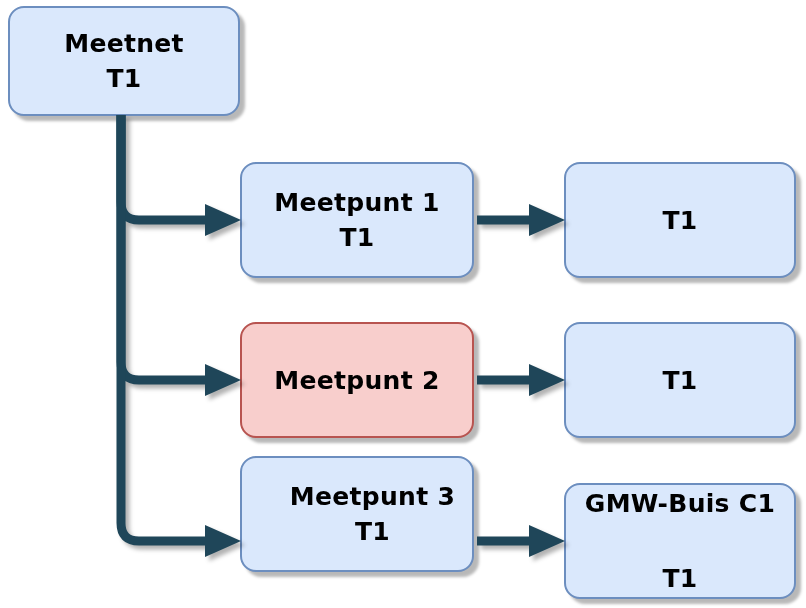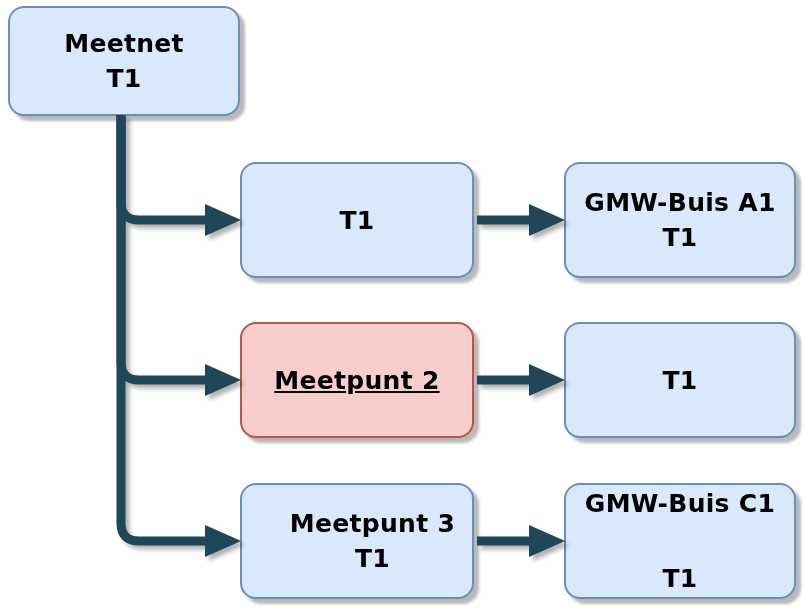--- a/index.html
+++ b/index.html
@@ -32,26 +32,25 @@
     line-height: 35px;
     letter-spacing: 0.3px;
   }
   .node.blue {
     background: var(--node-fill-blue, #DAE8FC);
     border-color: var(--node-border-blue, #6C8EBF);
   }
   .node.red {
     background: var(--node-fill-red, #F8CECC);
     border-color: var(--node-border-red, #B85450);
-    text-decoration: underline;
   }
   .node-meetnet    { left: 8px;   top: 6px;   width: 232px; height: 110px; }
   .node-meetpunt-1 { left: 240px; top: 162px; width: 234px; height: 116px; }
   .node-meetpunt-2 { left: 240px; top: 322px; width: 234px; height: 116px; }
-  .node-meetpunt-3 { left: 240px; top: 483px; width: 234px; height: 116px; padding-left: 31px; }
+  .node-meetpunt-3 { left: 240px; top: 456px; width: 234px; height: 116px; padding-left: 31px; }
   .node-gmw-a1     { left: 564px; top: 162px; width: 232px; height: 116px; }
   .node-gmw-b1     { left: 564px; top: 322px; width: 232px; height: 116px; }
   .node-gmw-c1     { left: 564px; top: 483px; width: 232px; height: 116px; gap: 40px; }
 
   svg.edges {
     position: absolute;
     left: 0;
     top: 0;
     width: 806px;
     height: 608px;
@@ -72,34 +71,34 @@
 <body>
 
 <div class="canvas">
 
   <div class="node node-meetnet blue">
     <span>Meetnet</span>
     <span>T1</span>
   </div>
 
   <div class="node node-meetpunt-1 blue">
+    <span>Meetpunt 1</span>
     <span>T1</span>
   </div>
 
   <div class="node node-meetpunt-2 red">
     <span>Meetpunt 2</span>
   </div>
 
   <div class="node node-meetpunt-3 blue">
     <span>Meetpunt 3</span>
     <span>T1</span>
   </div>
 
   <div class="node node-gmw-a1 blue">
-    <span>GMW-Buis A1</span>
     <span>T1</span>
   </div>
 
   <div class="node node-gmw-b1 blue">
     <span>T1</span>
   </div>
 
   <div class="node node-gmw-c1 blue">
     <span>GMW-Buis C1</span>
     <span>T1</span>

